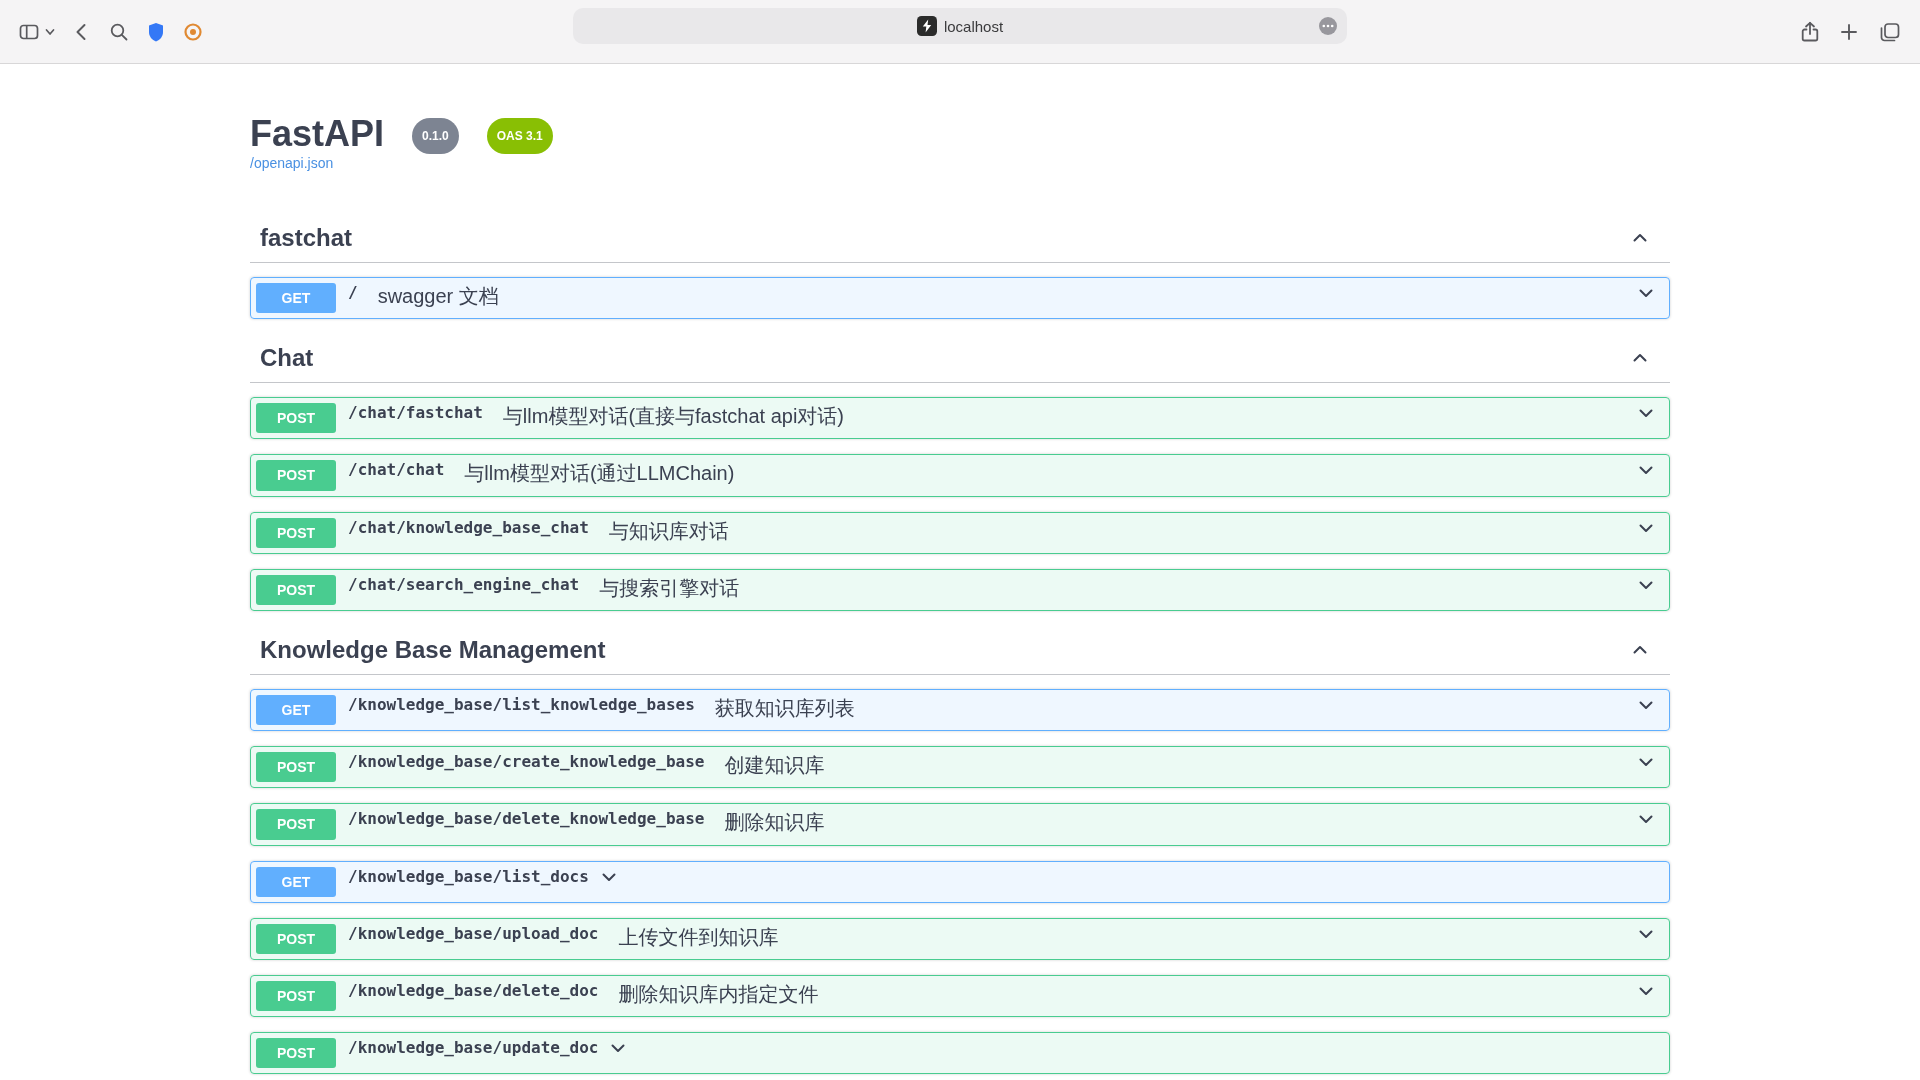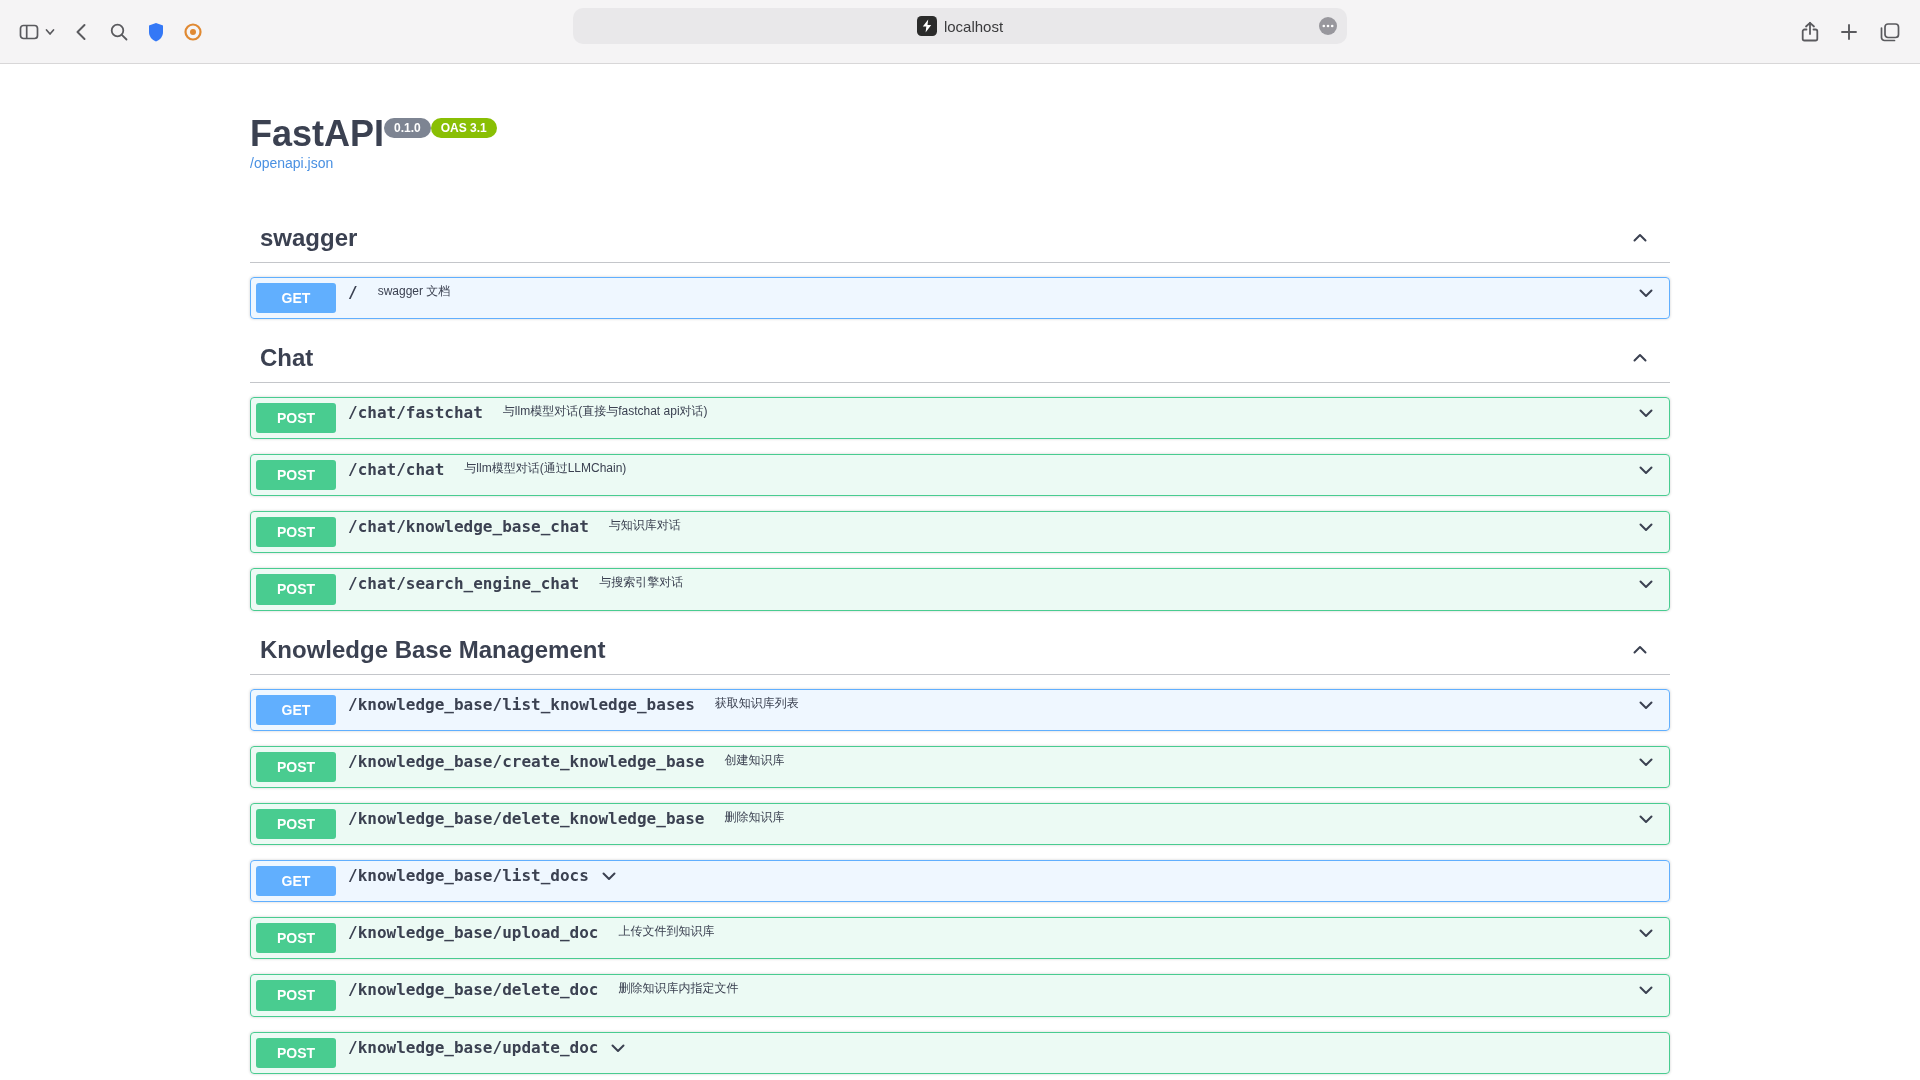--- a/index.html
+++ b/index.html
@@ -33,27 +33,27 @@
   }
   .url-bar .favicon { display:inline-flex; margin-right:7px; }
   .url-bar .ellipsis { position:absolute; right:8px; top:7px; display:inline-flex; }
 
   
   .page { height:1027px; overflow:hidden; background:#fff; }
   .wrapper { max-width:1460px; margin:0 auto; padding:0 20px; }
 
   .info { margin:50px 0 42px; }
   .api-title {
-    margin:0; display:flex; align-items:flex-start; gap:0;
+    margin:0; display:flex; align-items:flex-start; gap:28px;
     font-size:36px; font-weight:bold; color:var(--text, #3b4151); line-height:1.1;
   }
   .badge {
     display:inline-block; margin-top:4px;
     font-size:12px; font-weight:bold; color:#fff;
-    border-radius:57px; padding:4px 10px; line-height:1;
+    border-radius:57px; padding:12px 10px; line-height:1;
   }
   .badge.version { background:var(--version-badge-bg, #7d8492); }
   .badge.oas { background:var(--oas-badge-bg, #89bf04); }
   .spec-link {
     display:inline-block; 
     font-size:14px; color:var(--link, #4990e2); text-decoration:none; cursor:pointer;
   }
 
   .opblock-tag {
     display:flex; align-items:center;
@@ -77,21 +77,21 @@
     min-width:80px; text-align:center; padding:6px 0;
     border-radius:3px; font-size:14px; font-weight:bold; color:#fff; line-height:1.3;
   }
   .opblock.get  .opblock-method { background:var(--get, #61affe); }
   .opblock.post .opblock-method { background:var(--post, #49cc90); }
   .opblock-path {
     padding:0 10px 0 12px;
     font-family:"DejaVu Sans Mono", monospace;
     font-size:16px; font-weight:700; color:var(--text, #3b4151);
   }
-  .opblock-desc { flex:1; padding:0 10px; font-size:12px; color:var(--text, #3b4151); }
+  .opblock-desc { flex:1; padding:0 10px; font-size:20px; color:var(--text, #3b4151); }
   .opblock .arrow { display:inline-flex; padding-right:8px; color:#3b4151; }
 </style>
 </head>
 <body>
 
 <div>
 
   <div class="toolbar">
     <div class="tb-left">
       <span class="pair">
@@ -179,21 +179,21 @@
           <span>FastAPI</span>
           <span class="badge version">0.1.0</span>
           <span class="badge oas">OAS 3.1</span>
         </h2>
         <a class="spec-link">/openapi.json</a>
       </div>
 
       <div>
   <div>
     <h3 class="opblock-tag">
-      <span>swagger</span>
+      <span>fastchat</span>
       <span class="arrow">
         <svg width="20" height="20" viewBox="0 0 20 20">
                   <polyline points="4.5,12.5 10,7 15.5,12.5" fill="none" stroke="currentColor" stroke-width="2" stroke-linecap="round" stroke-linejoin="round"></polyline>
                 </svg>
       </span>
     </h3>
     <div>
   <div class="opblock get">
     <span class="opblock-method">GET</span>
     <span class="opblock-path">/</span>

